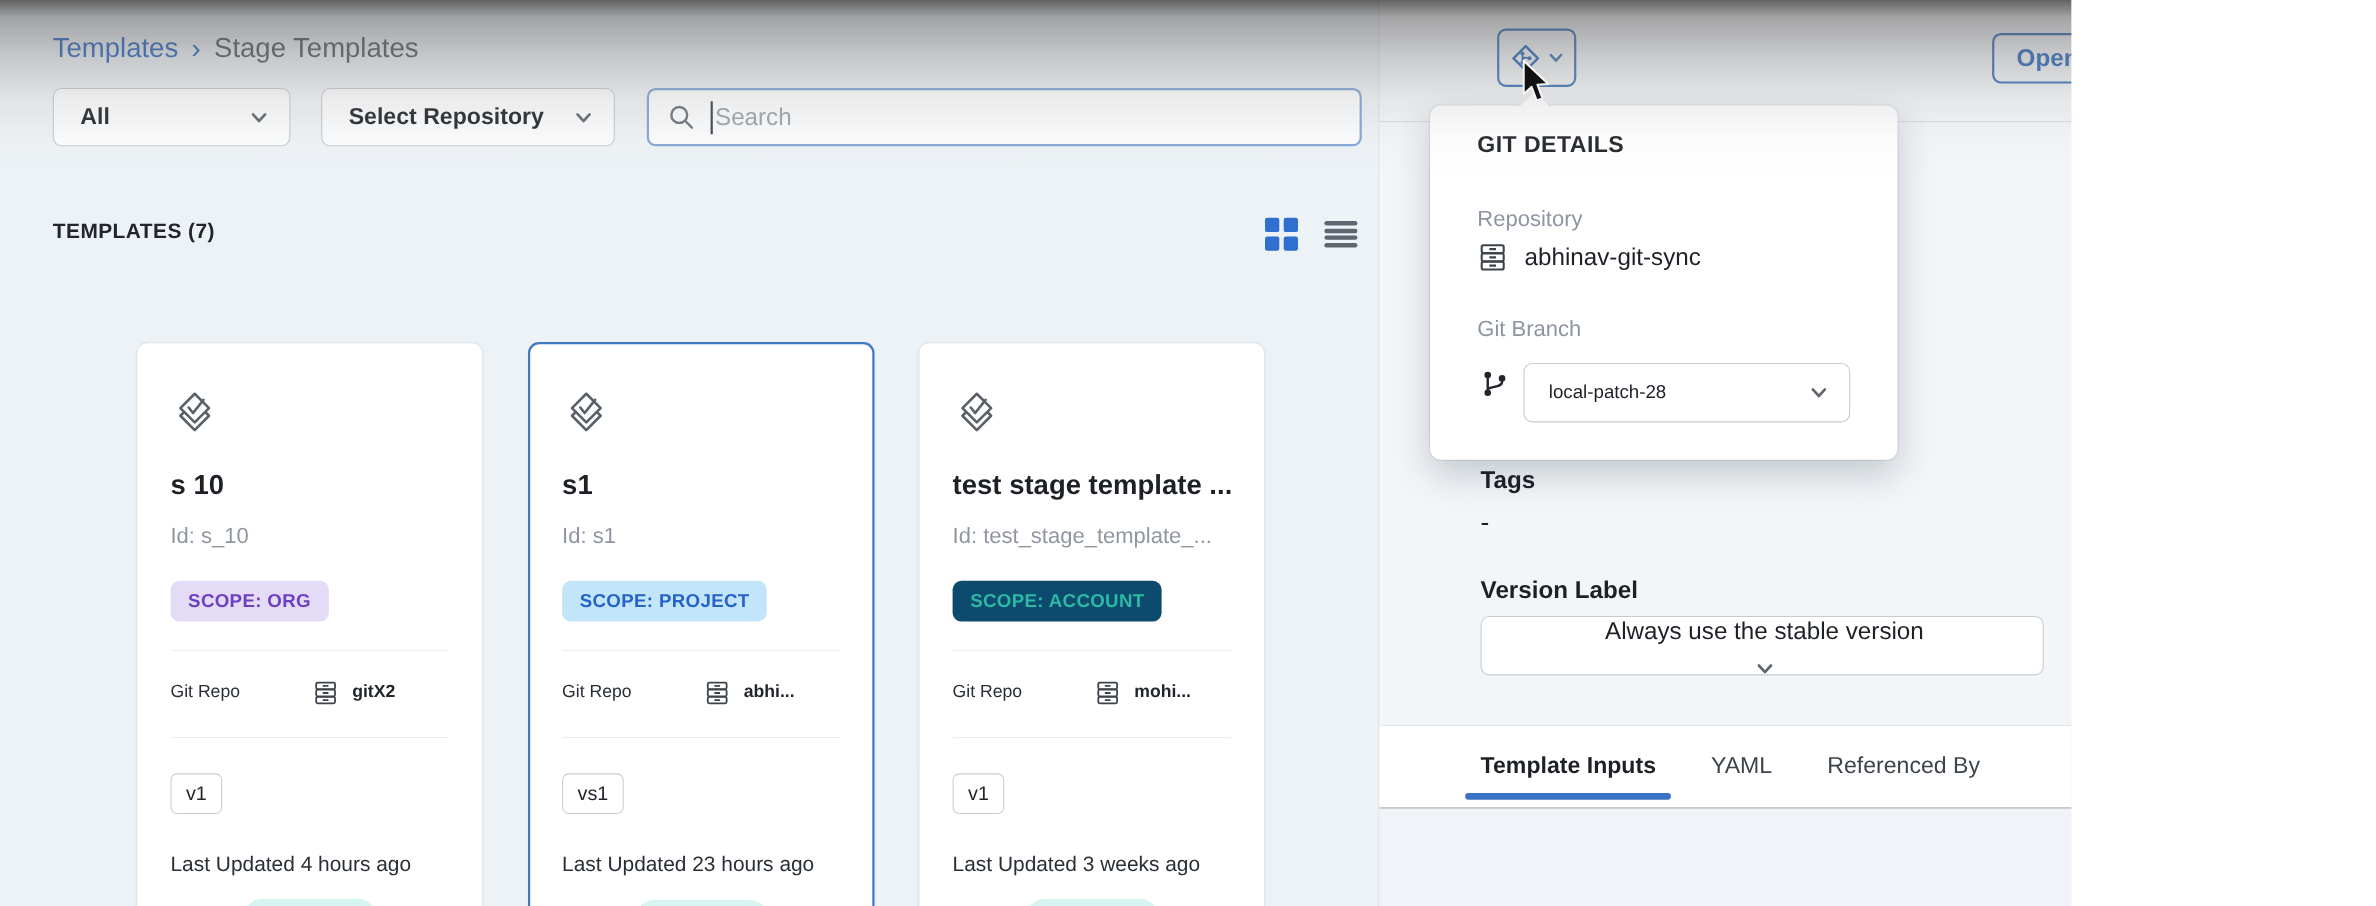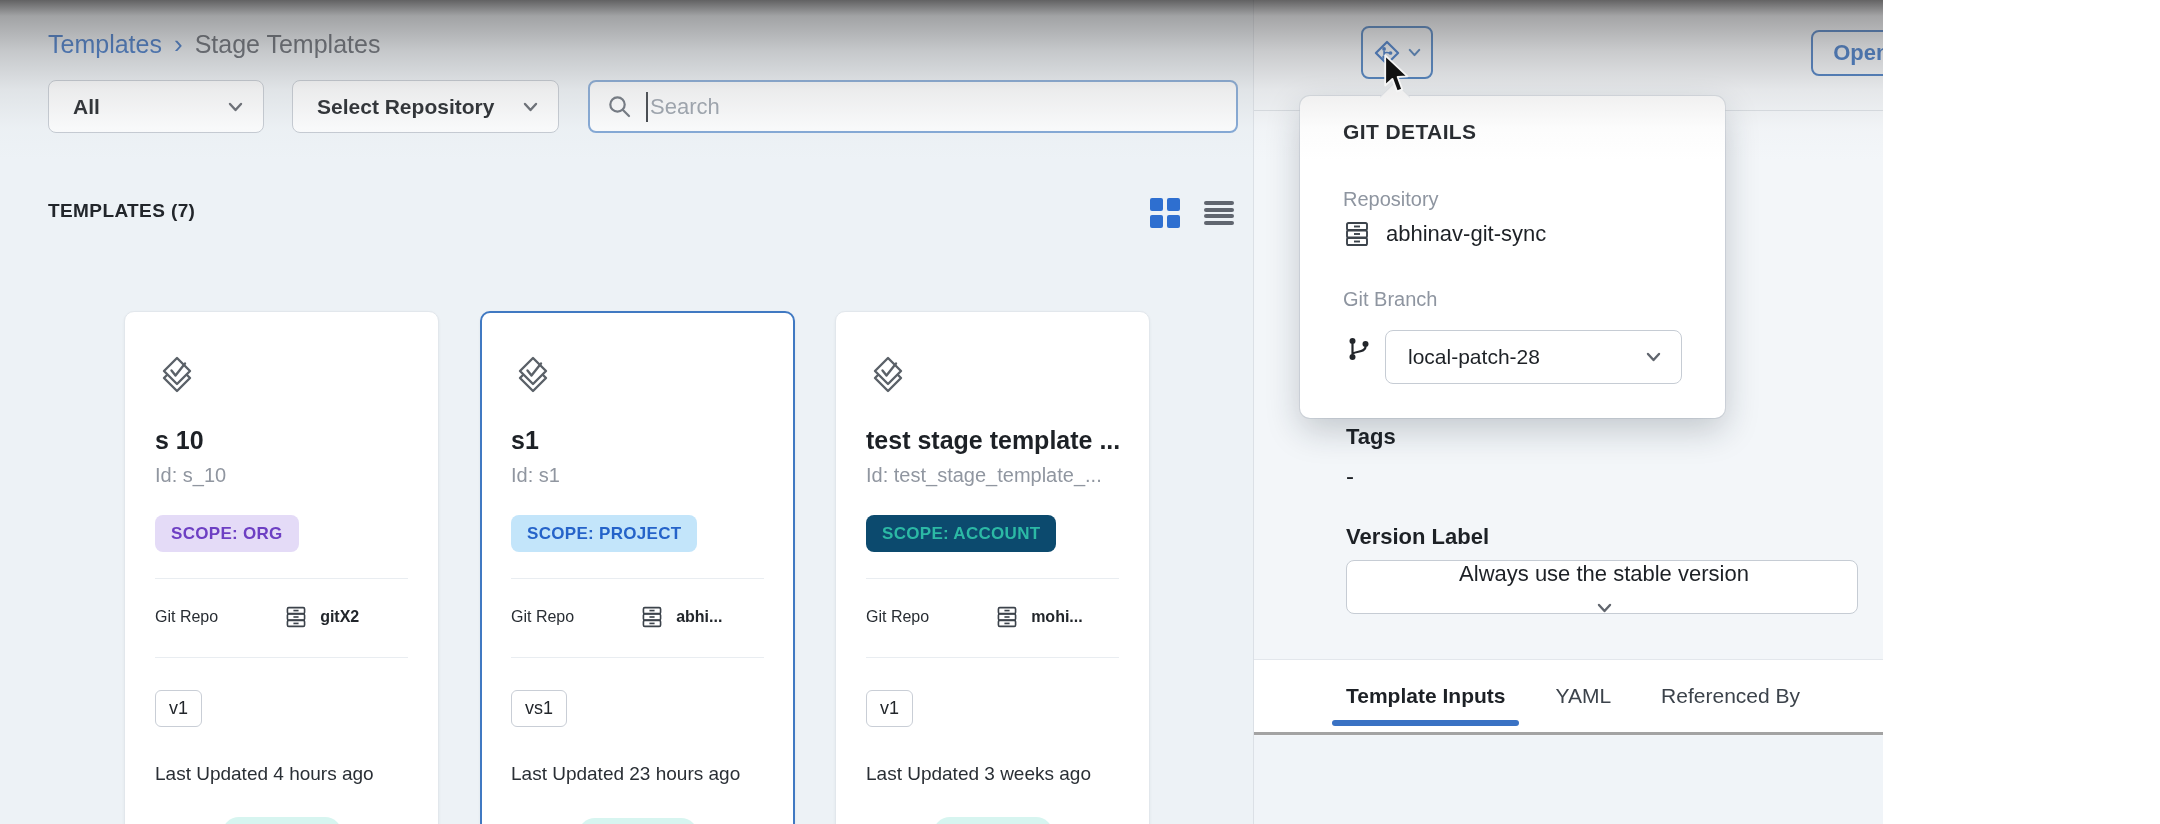--- a/index.html
+++ b/index.html
@@ -40,21 +40,21 @@
   .list-ico { width:30px; height:30px; display:flex; flex-direction:column; justify-content:space-between; padding:3px 0; cursor:pointer; }
   .list-ico span { height:4px; background:#60666f; border-radius:2px; }
 
   
   .card { position:absolute; top:311px; width:315px; height:560px; background:#fff; border:1px solid #e2e7ec;
     border-radius:10px; box-shadow:0 1px 3px rgba(40,50,60,.06); padding:40px 30px 0 30px; cursor:pointer; }
   .card.selected { border:2px solid #4079c2; padding:39px 29px 0 29px; }
   .card-1 { left:124px; } .card-2 { left:480px; } .card-3 { left:835px; }
 
   .card-title { margin-top:26px; font-size:25px; font-weight:bold; color:#1d2126; white-space:nowrap; overflow:hidden; }
-  .card-id { margin-top:9px; font-size:20px; color:#9096a0; white-space:nowrap; overflow:hidden; }
+  .card-id { margin-top:21px; font-size:20px; color:#9096a0; white-space:nowrap; overflow:hidden; }
   .scope-badge { display:inline-block; margin-top:28px; padding:9px 16px 8px; border-radius:8px;
     font-size:17px; font-weight:bold; letter-spacing:.3px; }
   .scope-org     { background:#e4dbf7; color:#6d3fc3; }
   .scope-project { background:#c3e5fa; color:#2563c9; }
   .scope-account { background:#0c4a6e; color:#2cb9a5; }
   .card-div { height:1px; background:#e9edf1; margin-top:26px; }
   .repo-row { margin-top:26px; display:flex; align-items:center; font-size:16px; color:#282d33; }
   .repo-row .repo-name { display:flex; align-items:center; gap:12px; margin-left:66px; font-weight:bold; color:#22262b; }
   .card-div2 { height:1px; background:#e9edf1; margin-top:28px; }
   .ver-chip { display:inline-block; margin-top:32px; padding:7px 13px; border:1px solid #c9ced6; border-radius:6px;
@@ -82,31 +82,31 @@
   .popover .notch { position:absolute; left:84px; top:-10px; width:22px; height:22px; background:#fff;
     transform:rotate(45deg); border-left:1px solid #e2e6ea; border-top:1px solid #e2e6ea; border-radius:3px 0 0 0; }
   .pop-title { position:absolute; left:43px; top:24px; font-size:21px; font-weight:bold; letter-spacing:.4px; color:#1d2126; }
   .pop-label-repo { position:absolute; left:43px; top:92px; font-size:20px; color:#8e95a0; }
   .pop-repo-row { position:absolute; left:43px; top:124px; display:flex; align-items:center; gap:15px; }
   .pop-repo-name { font-size:22px; color:#1d2126; }
   .pop-label-branch { position:absolute; left:43px; top:192px; font-size:20px; color:#8e95a0; }
   .pop-branch-icon { position:absolute; left:46px; top:240px; }
   .branch-select { position:absolute; left:85px; top:234px; width:297px; height:54px; background:#fff; border:1px solid #c6ccd4;
     border-radius:8px; display:flex; align-items:center; justify-content:space-between; padding:0 20px 0 22px; cursor:pointer; }
-  .branch-select .val { font-size:21px; color:#1d2126; }
+  .branch-select .val { font-size:17px; color:#1d2126; }
 
   .rp-tags-label { position:absolute; left:92px; top:424px; font-size:22px; font-weight:bold; color:#1d2126; }
   .rp-tags-val { position:absolute; left:92px; top:462px; font-size:24px; color:#1d2126; }
   .rp-version-label { position:absolute; left:92px; top:524px; font-size:22px; font-weight:bold; color:#1d2126; }
   .version-select { position:absolute; left:92px; top:560px; width:512px; height:54px; background:#fff; border:1px solid #c6ccd4;
     border-radius:8px; display:flex; align-items:center; justify-content:space-between; padding:0 22px 0 26px; cursor:pointer;flex-direction:column; }
   .version-select .val { font-size:22px; color:#1d2126; }
 
   .tabstrip { position:absolute; left:0; top:659px; width:907px; height:76px; background:#fff;
-    border-top:1px solid #e3e7ec; border-bottom:3px solid #a3a3a3; display:flex; align-items:center; padding-left:78px; gap:22px; }
+    border-top:1px solid #e3e7ec; border-bottom:1px solid #a3a3a3; display:flex; align-items:center; padding-left:78px; gap:22px; }
   .tab { position:relative; height:76px; display:flex; align-items:center; padding:0 14px; font-size:21px; color:#3c434b; cursor:pointer; }
   .tab.active { font-weight:bold; color:#1d2126; }
   .tab.active::after { content:""; position:absolute; left:0; right:0; bottom:8px; height:6px; background:#3a72c4; border-radius:3px; }
   .below-tabs { position:absolute; left:0; top:736px; width:907px; height:88px; background:#f0f4f8; }
 </style>
 </head>
 <body>
 
 <svg width="0" height="0" style="position:absolute">
   <defs>

